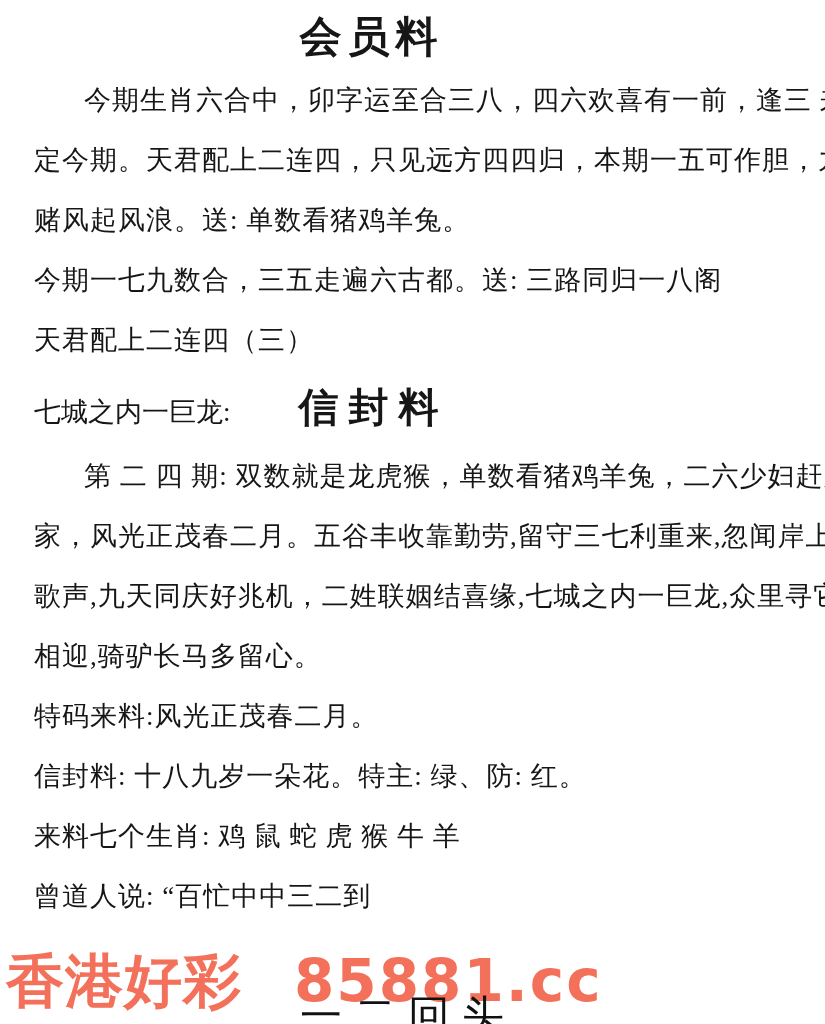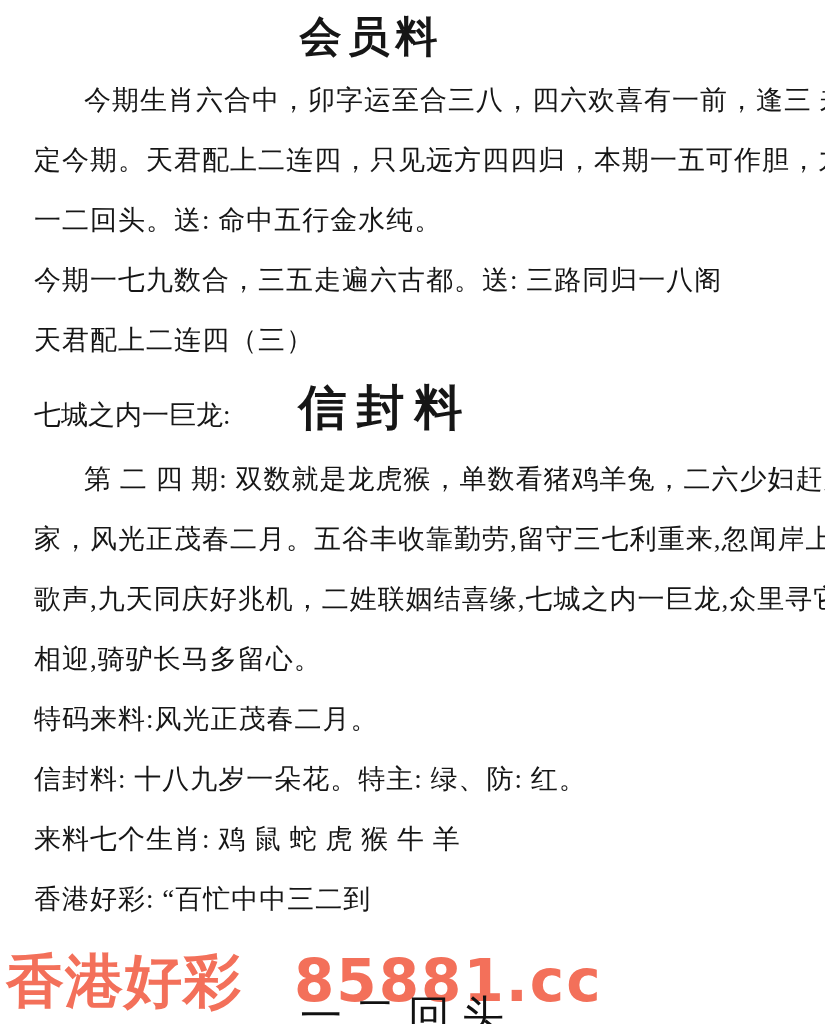--- a/index.html
+++ b/index.html
@@ -40,21 +40,21 @@
   .indent {
     text-indent: 50px;
   }
   .letter-row {
     margin-top: 4px;
     font-size: 27px;
     line-height: 68px;
     white-space: nowrap;
   }
   .envelope-title {
-    font-size: 48px;
+    font-size: 40px;
     font-weight: 600;
     margin-left: 68px;
     letter-spacing: 10px;
   }
   .overlap-text {
     position: absolute;
     left: 300px;
     top: 988px;
     font-size: 42px;
     letter-spacing: 12px;
@@ -82,36 +82,36 @@
 </head>
 <body>
 
 <div class="page">
   <div class="content">
 
     <div class="doc-title">会员料</div>
 
     <div class="line indent">今期生肖六合中，卯字运至合三八，四六欢喜有一前，逢三 来九</div>
     <div class="line">定今期。天君配上二连四，只见远方四四归，本期一五可作胆，九君</div>
-    <div class="line">一二回头。送: 命中五行金水纯。</div>
+    <div class="line">赌风起风浪。送: 单数看猪鸡羊兔。</div>
     <div class="line">今期一七九数合，三五走遍六古都。送: 三路同归一八阁</div>
     <div class="line">天君配上二连四（三）</div>
 
     <div class="letter-row">
       <span>七城之内一巨龙:</span><span class="envelope-title">信封料</span>
     </div>
 
     <div class="line indent">第 二 四 期: 双数就是龙虎猴，单数看猪鸡羊兔，二六少妇赶加</div>
     <div class="line">家，风光正茂春二月。五谷丰收靠勤劳,留守三七利重来,忽闻岸上踏</div>
     <div class="line">歌声,九天同庆好兆机，二姓联姻结喜缘,七城之内一巨龙,众里寻它龙</div>
     <div class="line">相迎,骑驴长马多留心。</div>
     <div class="line">特码来料:风光正茂春二月。</div>
     <div class="line">信封料: 十八九岁一朵花。特主: 绿、防: 红。</div>
     <div class="line">来料七个生肖: 鸡 鼠 蛇 虎 猴 牛 羊</div>
-    <div class="line">香港好彩: “百忙中中三二到</div>
+    <div class="line">曾道人说: “百忙中中三二到</div>
 
   </div>
 
   <div class="overlap-text">一二回头</div>
 
   <div class="watermark" style="color: rgb(243, 112, 90);">
     <span class="wm-site">香港好彩</span><span class="wm-domain">85881.cc</span>
   </div>
 </div>
 

